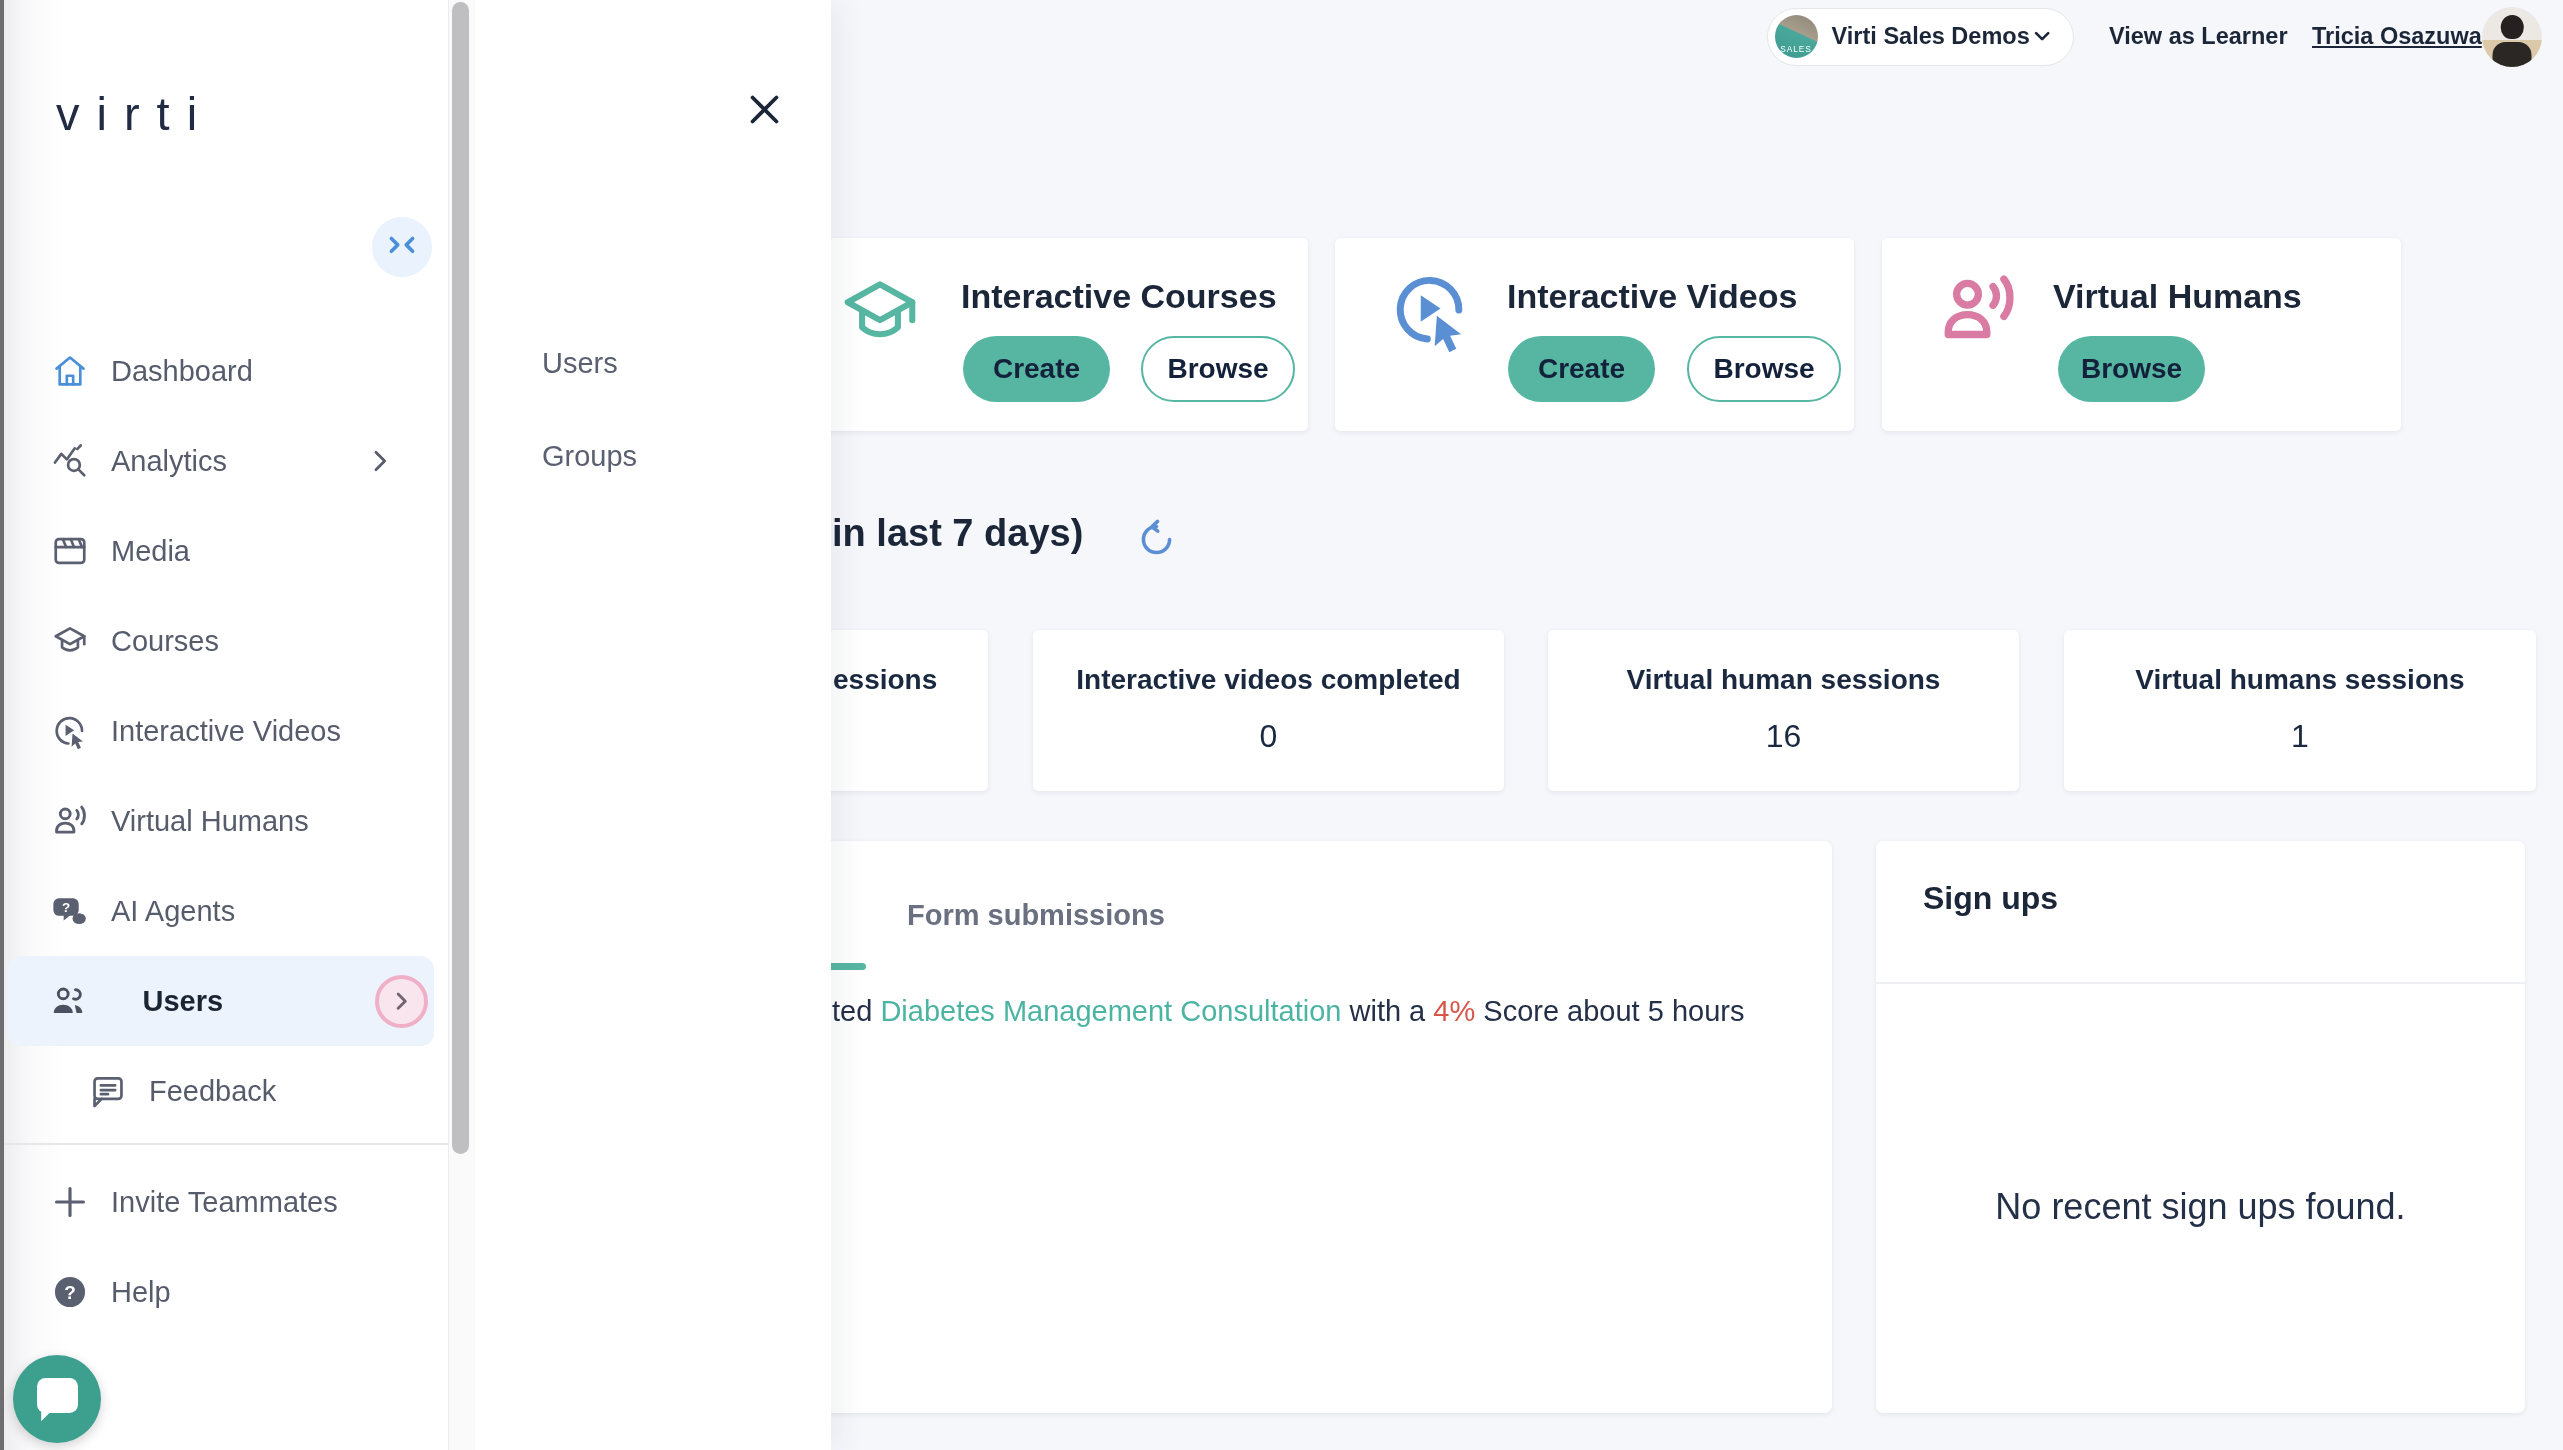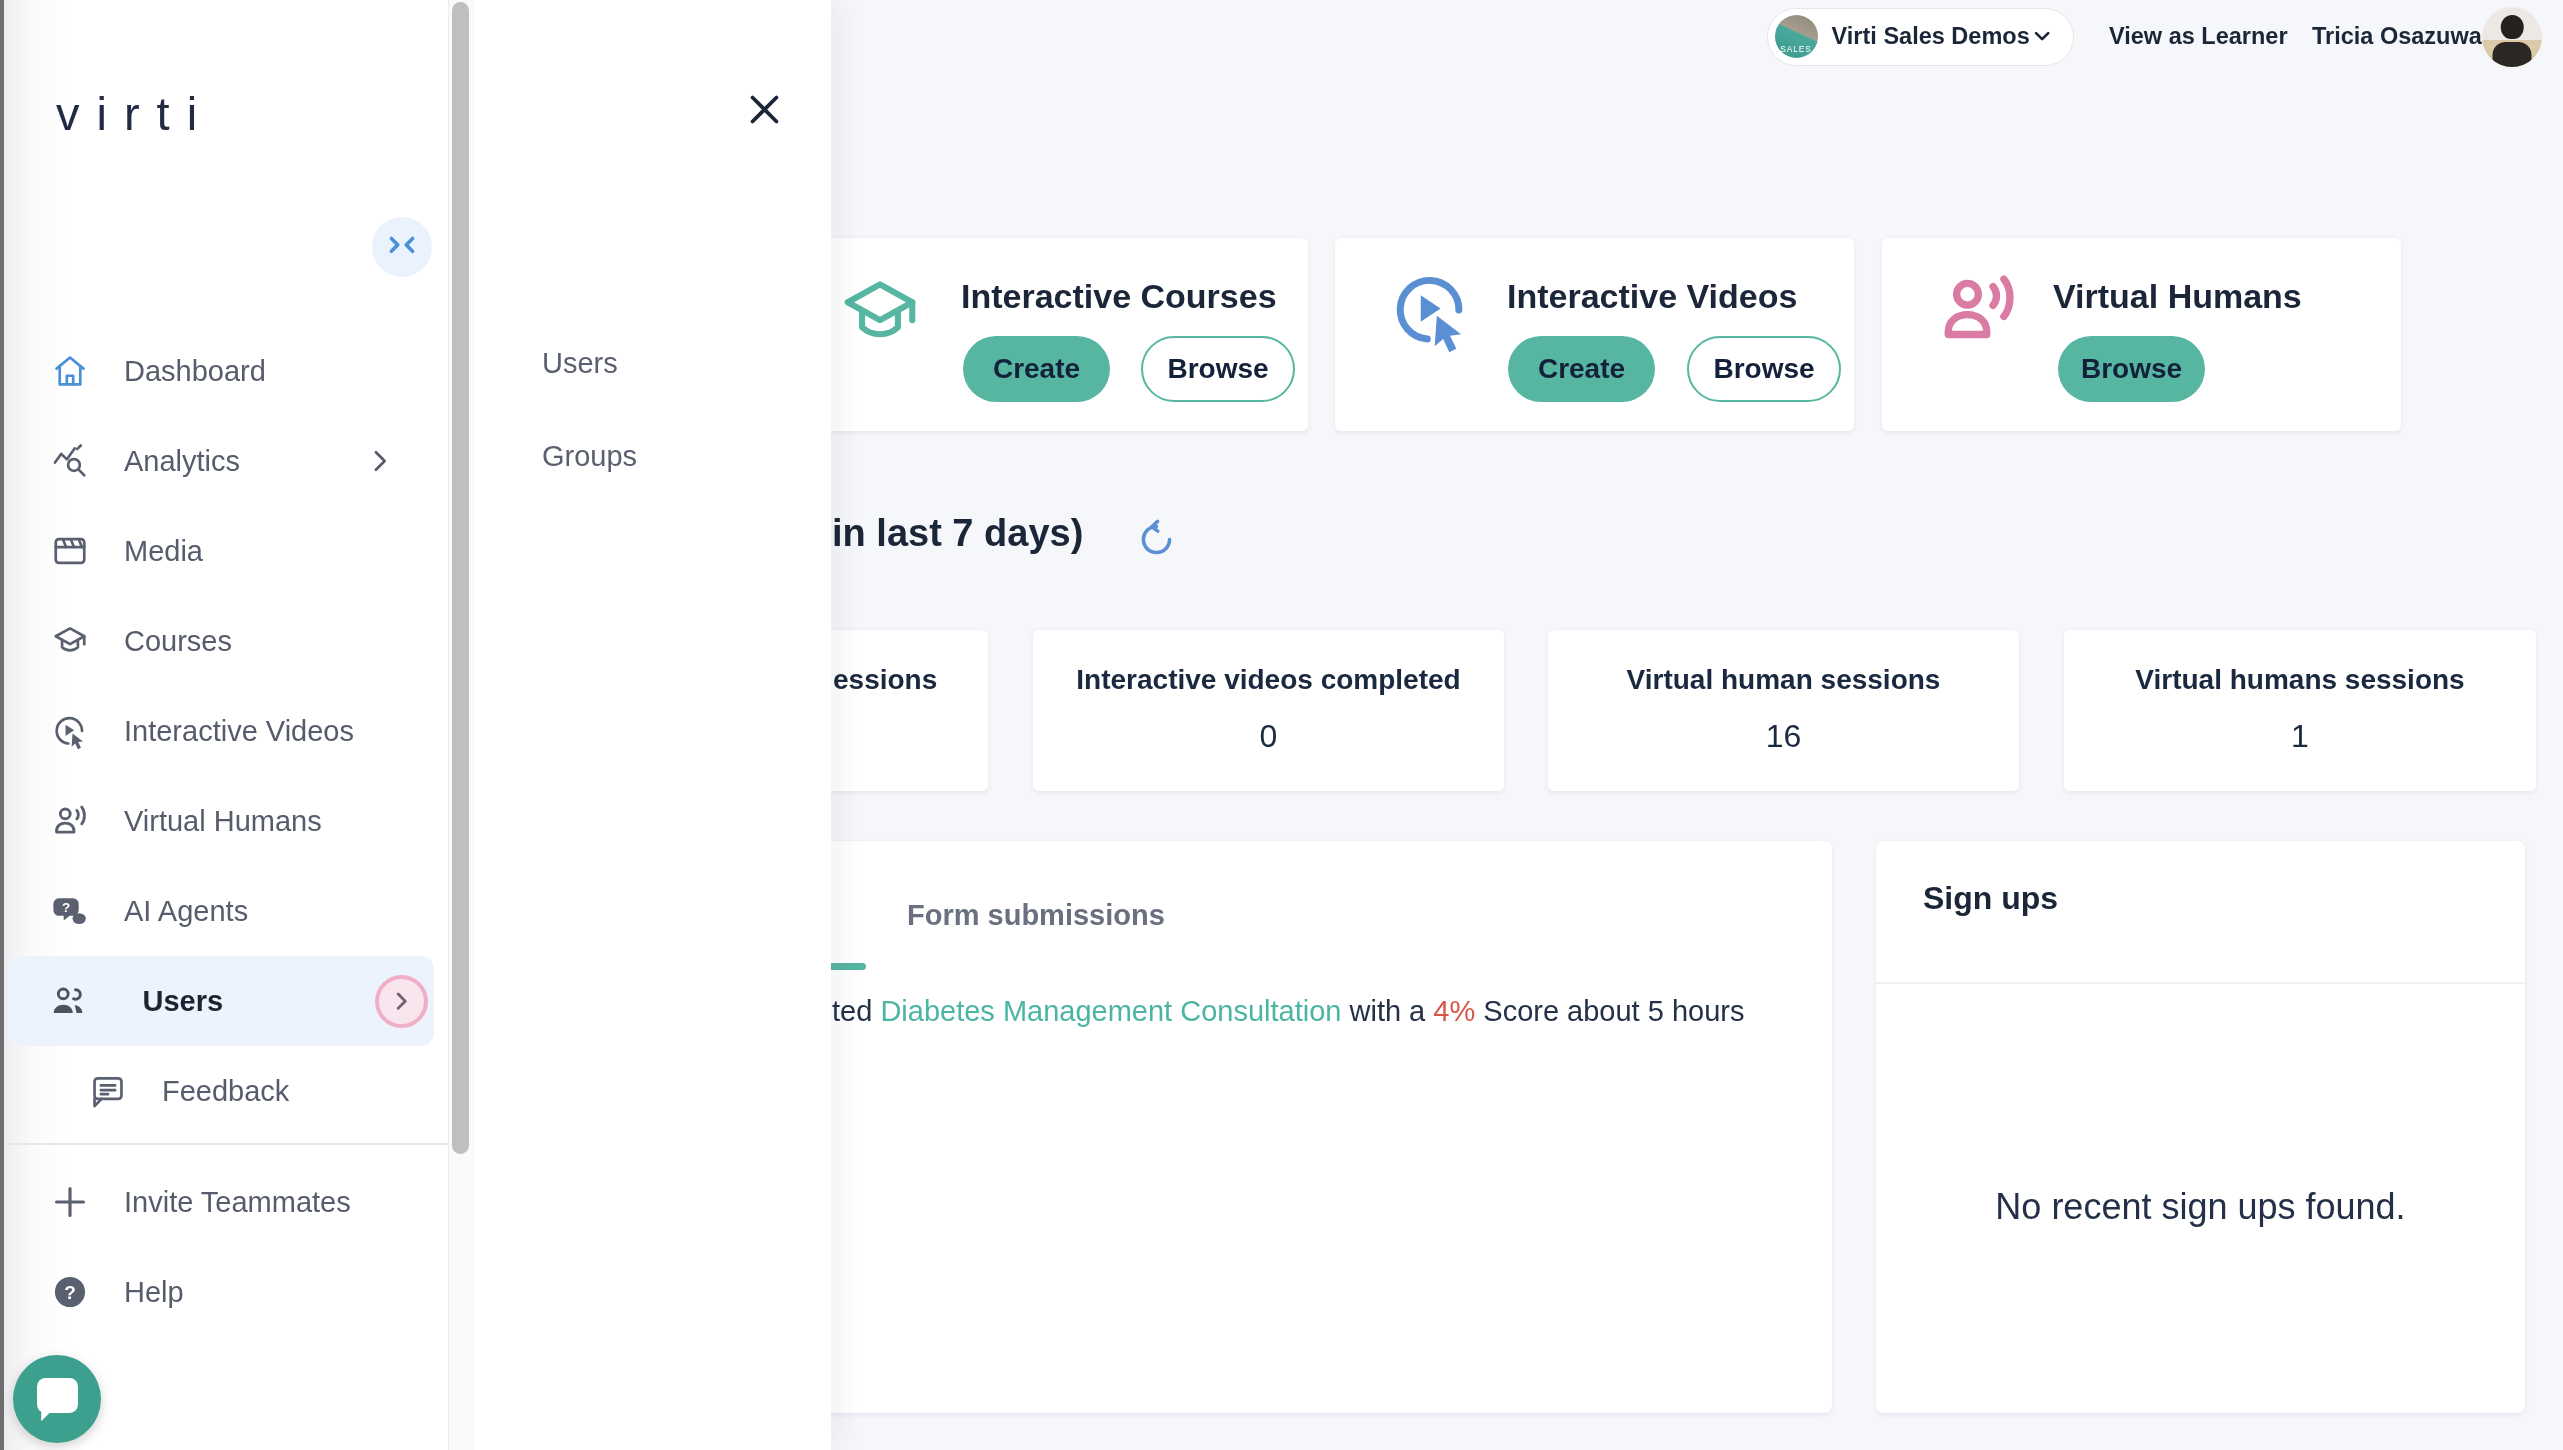--- a/index.html
+++ b/index.html
@@ -11,21 +11,21 @@
   .sidebar{left:0;top:0;width:474px;height:1450px;z-index:30;
            background:linear-gradient(90deg,#ECECEE 0px,#FAFAFB 32px,#FFFFFF 66px);}
   .window-edge{left:0;top:0;width:3.8px;height:1450px;background:#6E6E70;z-index:5;}
   .logo{left:56px;top:86px;font-size:47px;letter-spacing:17px;color:#212C44;font-weight:400;}
   .collapse-btn{left:372px;top:217px;width:60px;height:60px;border-radius:50%;
                 background:#E9F2FD;display:flex;align-items:center;justify-content:center;cursor:pointer;}
   .collapse-btn svg{width:34px;height:34px;}
   .nav-item{left:0;width:448px;height:90px;display:flex;align-items:center;cursor:pointer;}
   .nav-ico{width:38px;height:38px;margin-left:51px;flex:0 0 auto;color:#5A6070;display:flex;}
   .nav-ico svg{width:100%;height:100%;}
-  .nav-label{margin-left:35px;font-size:29px;color:#565C6B;}
+  .nav-label{margin-left:22px;font-size:29px;color:#565C6B;}
   .nav-chevron{position:absolute;right:54px;width:28px;height:28px;color:#565C6B;}
   .nav-item.active{left:7.5px;width:426px;border-radius:13px;background:#EDF3FC;}
   .nav-item.active .nav-ico{margin-left:41px;color:#4B5161;}
   .nav-item.active .nav-label{margin-left:56px;font-weight:700;color:#1A2433;}
   .pink-chev{position:absolute;left:367px;top:19px;width:53px;height:53px;border-radius:50%;
              background:#F9E5EE;border:4.7px solid #EFB0C7;box-sizing:border-box;
              display:flex;align-items:center;justify-content:center;cursor:pointer;}
   .pink-chev svg{width:24.4px;height:24.4px;color:#6F6472;}
   .side-divider{left:0;top:1143px;width:474px;height:1.9px;background:#E6E7EB;}
   .sb-track{left:448px;top:0;width:26px;height:1450px;background:#FAFAFB;border-left:0.9px solid #ECECEE;}
@@ -115,21 +115,21 @@
         <span class="org-avatar-badge">SALES</span>
       </span>
       <span class="org-label">Virti Sales Demos</span>
       <span class="org-chevron">
         <svg viewBox="0 0 24 24" fill="none" stroke="currentColor" stroke-width="2.6" stroke-linecap="round" stroke-linejoin="round">
             <path d="M6 9l6 6 6-6"></path>
           </svg>
       </span>
     </div>
     <div class="abs topbar-link" style="left:2109px;">View as Learner</div>
-    <div class="abs topbar-link" style="left:2312px;">Tricia Osazuwa</div>
+    <div class="abs topbar-link" style="left:2312px;text-decoration:underline;">Tricia Osazuwa</div>
     <div class="abs user-avatar">
       <span class="ua-head"></span>
       <span class="ua-body"></span>
     </div>
 
     <div class="abs acard" style="left:789px;">
       <span class="cicon" style="left:48px;top:32px;width:86px;height:86px;color:#56B6A2;">
         <svg viewBox="0 0 24 24" fill="none" stroke="currentColor" stroke-width="1.7" stroke-linecap="round" stroke-linejoin="round">
             <path d="M12 4 3 9l9 5 9-5-9-5z"></path>
             <path d="M7 11.5V16c2.8 2.6 7.2 2.6 10 0v-4.5"></path>

